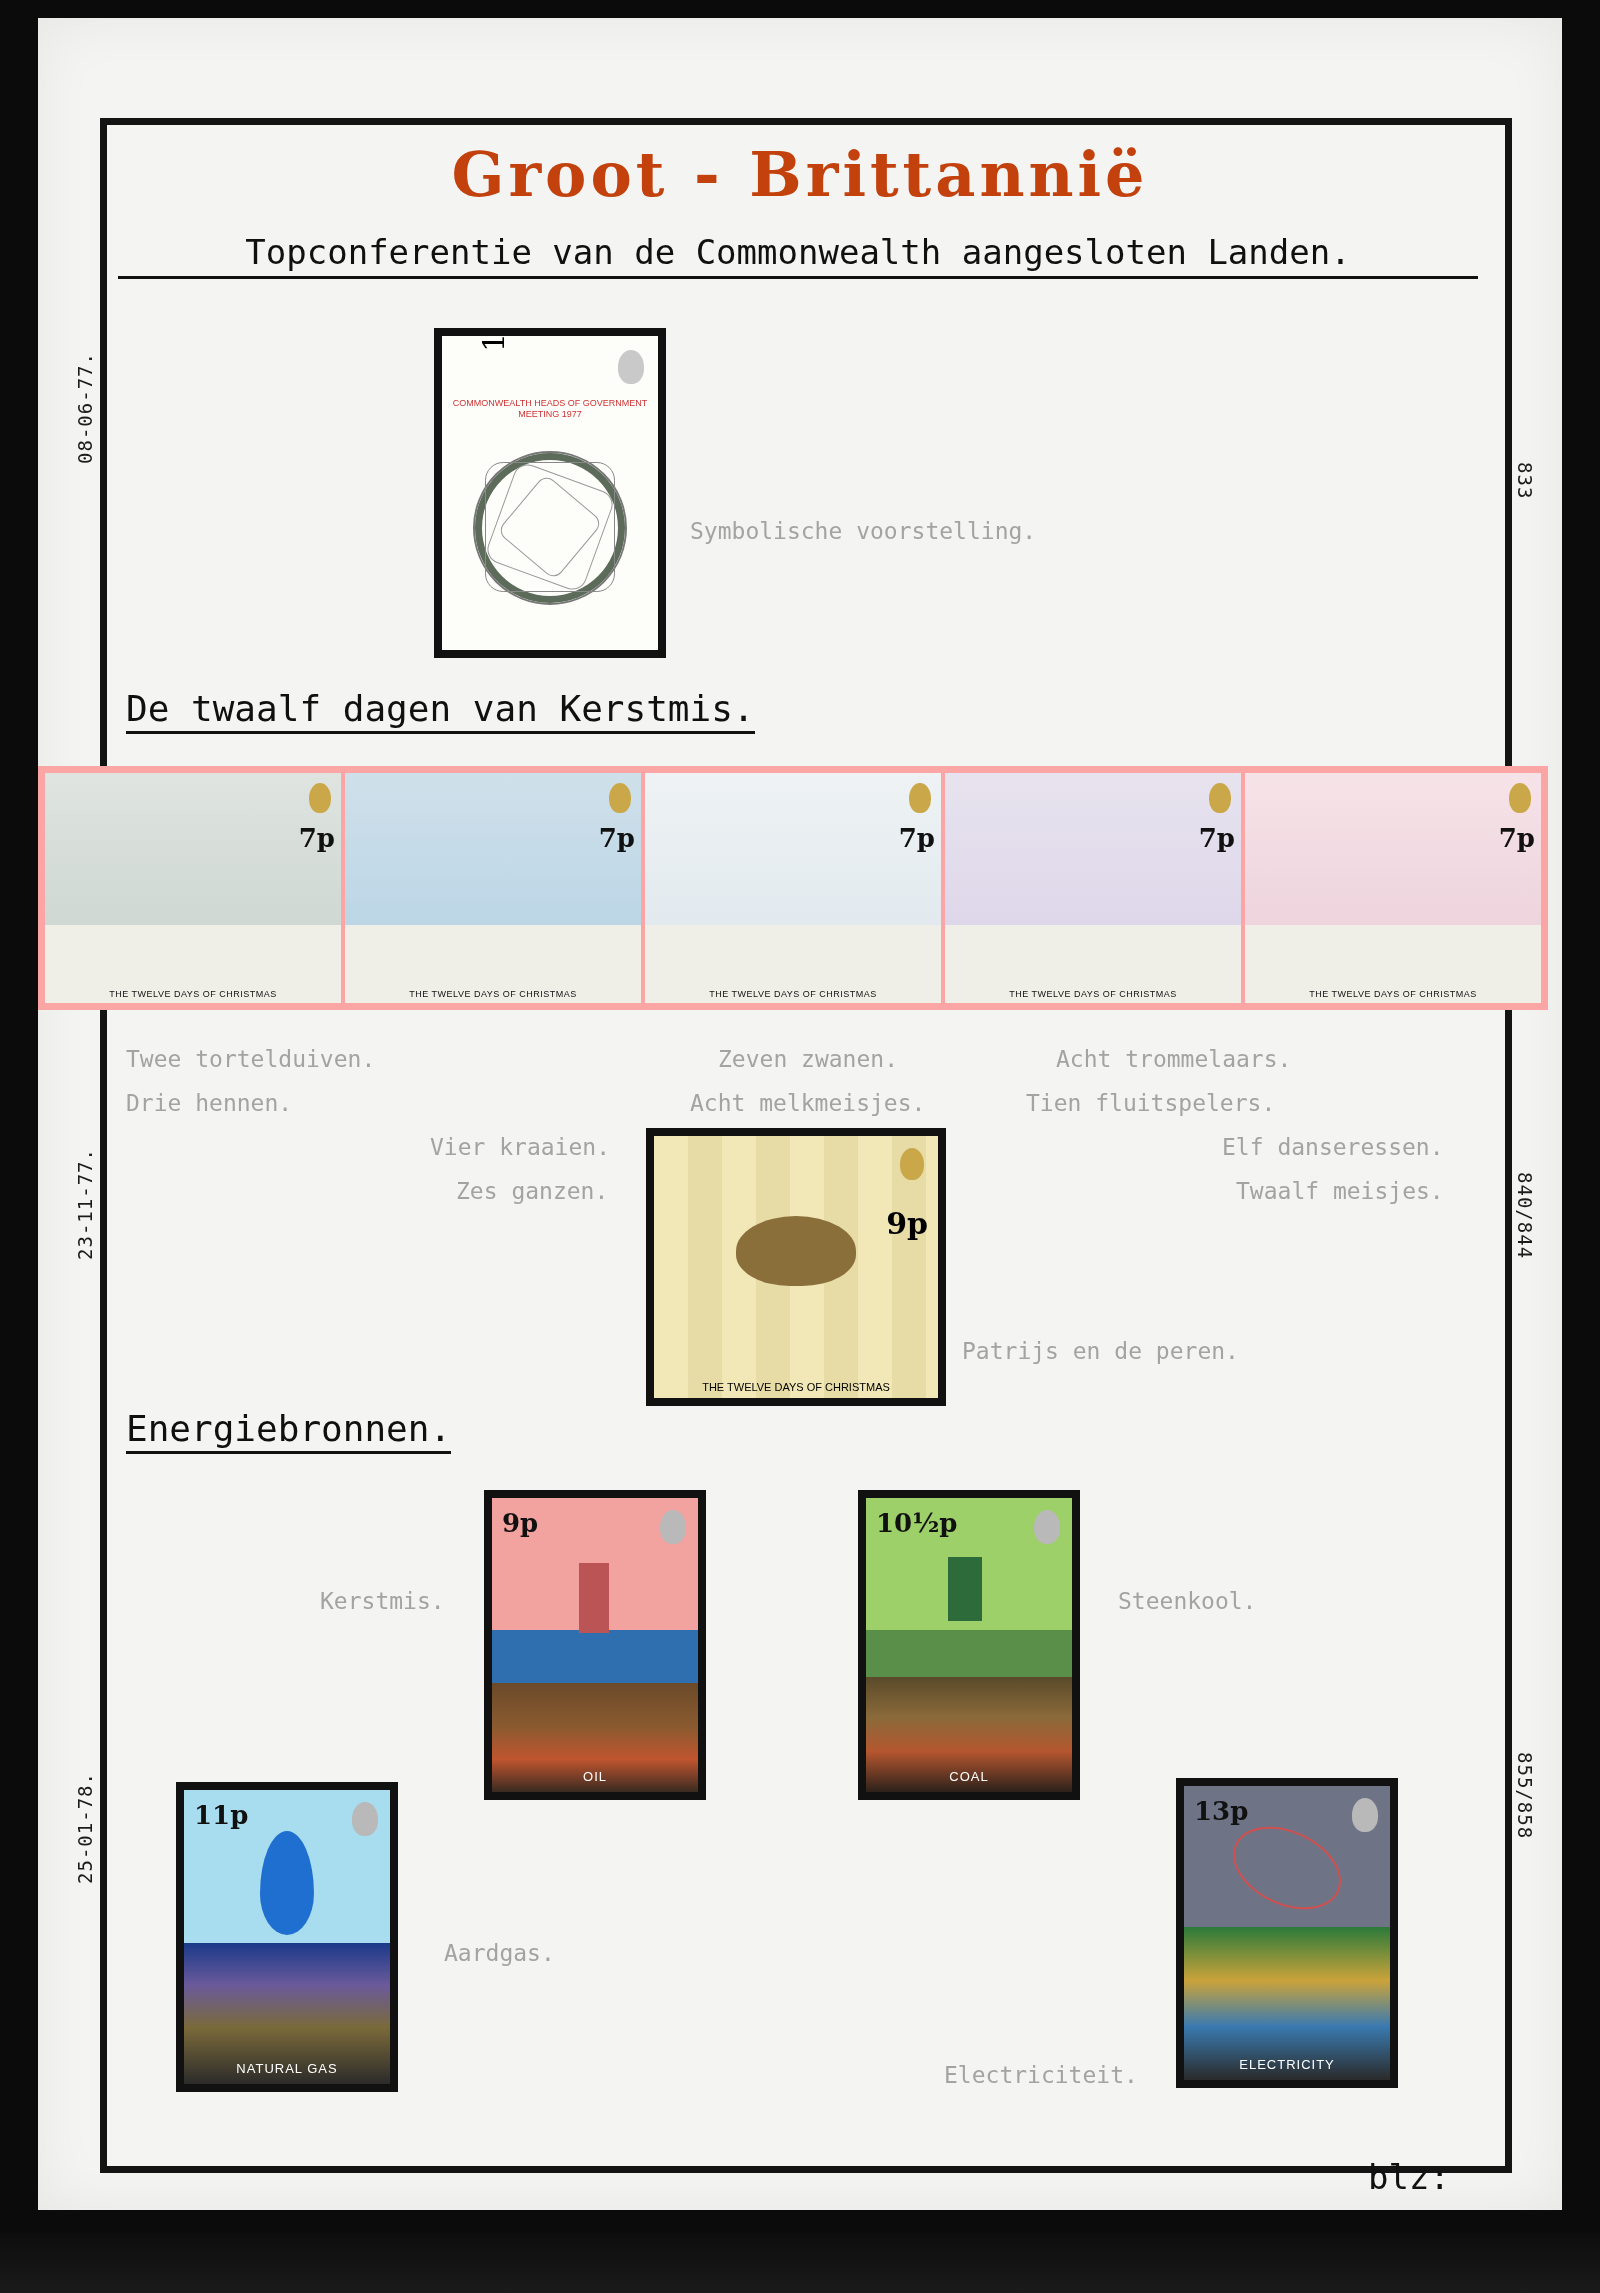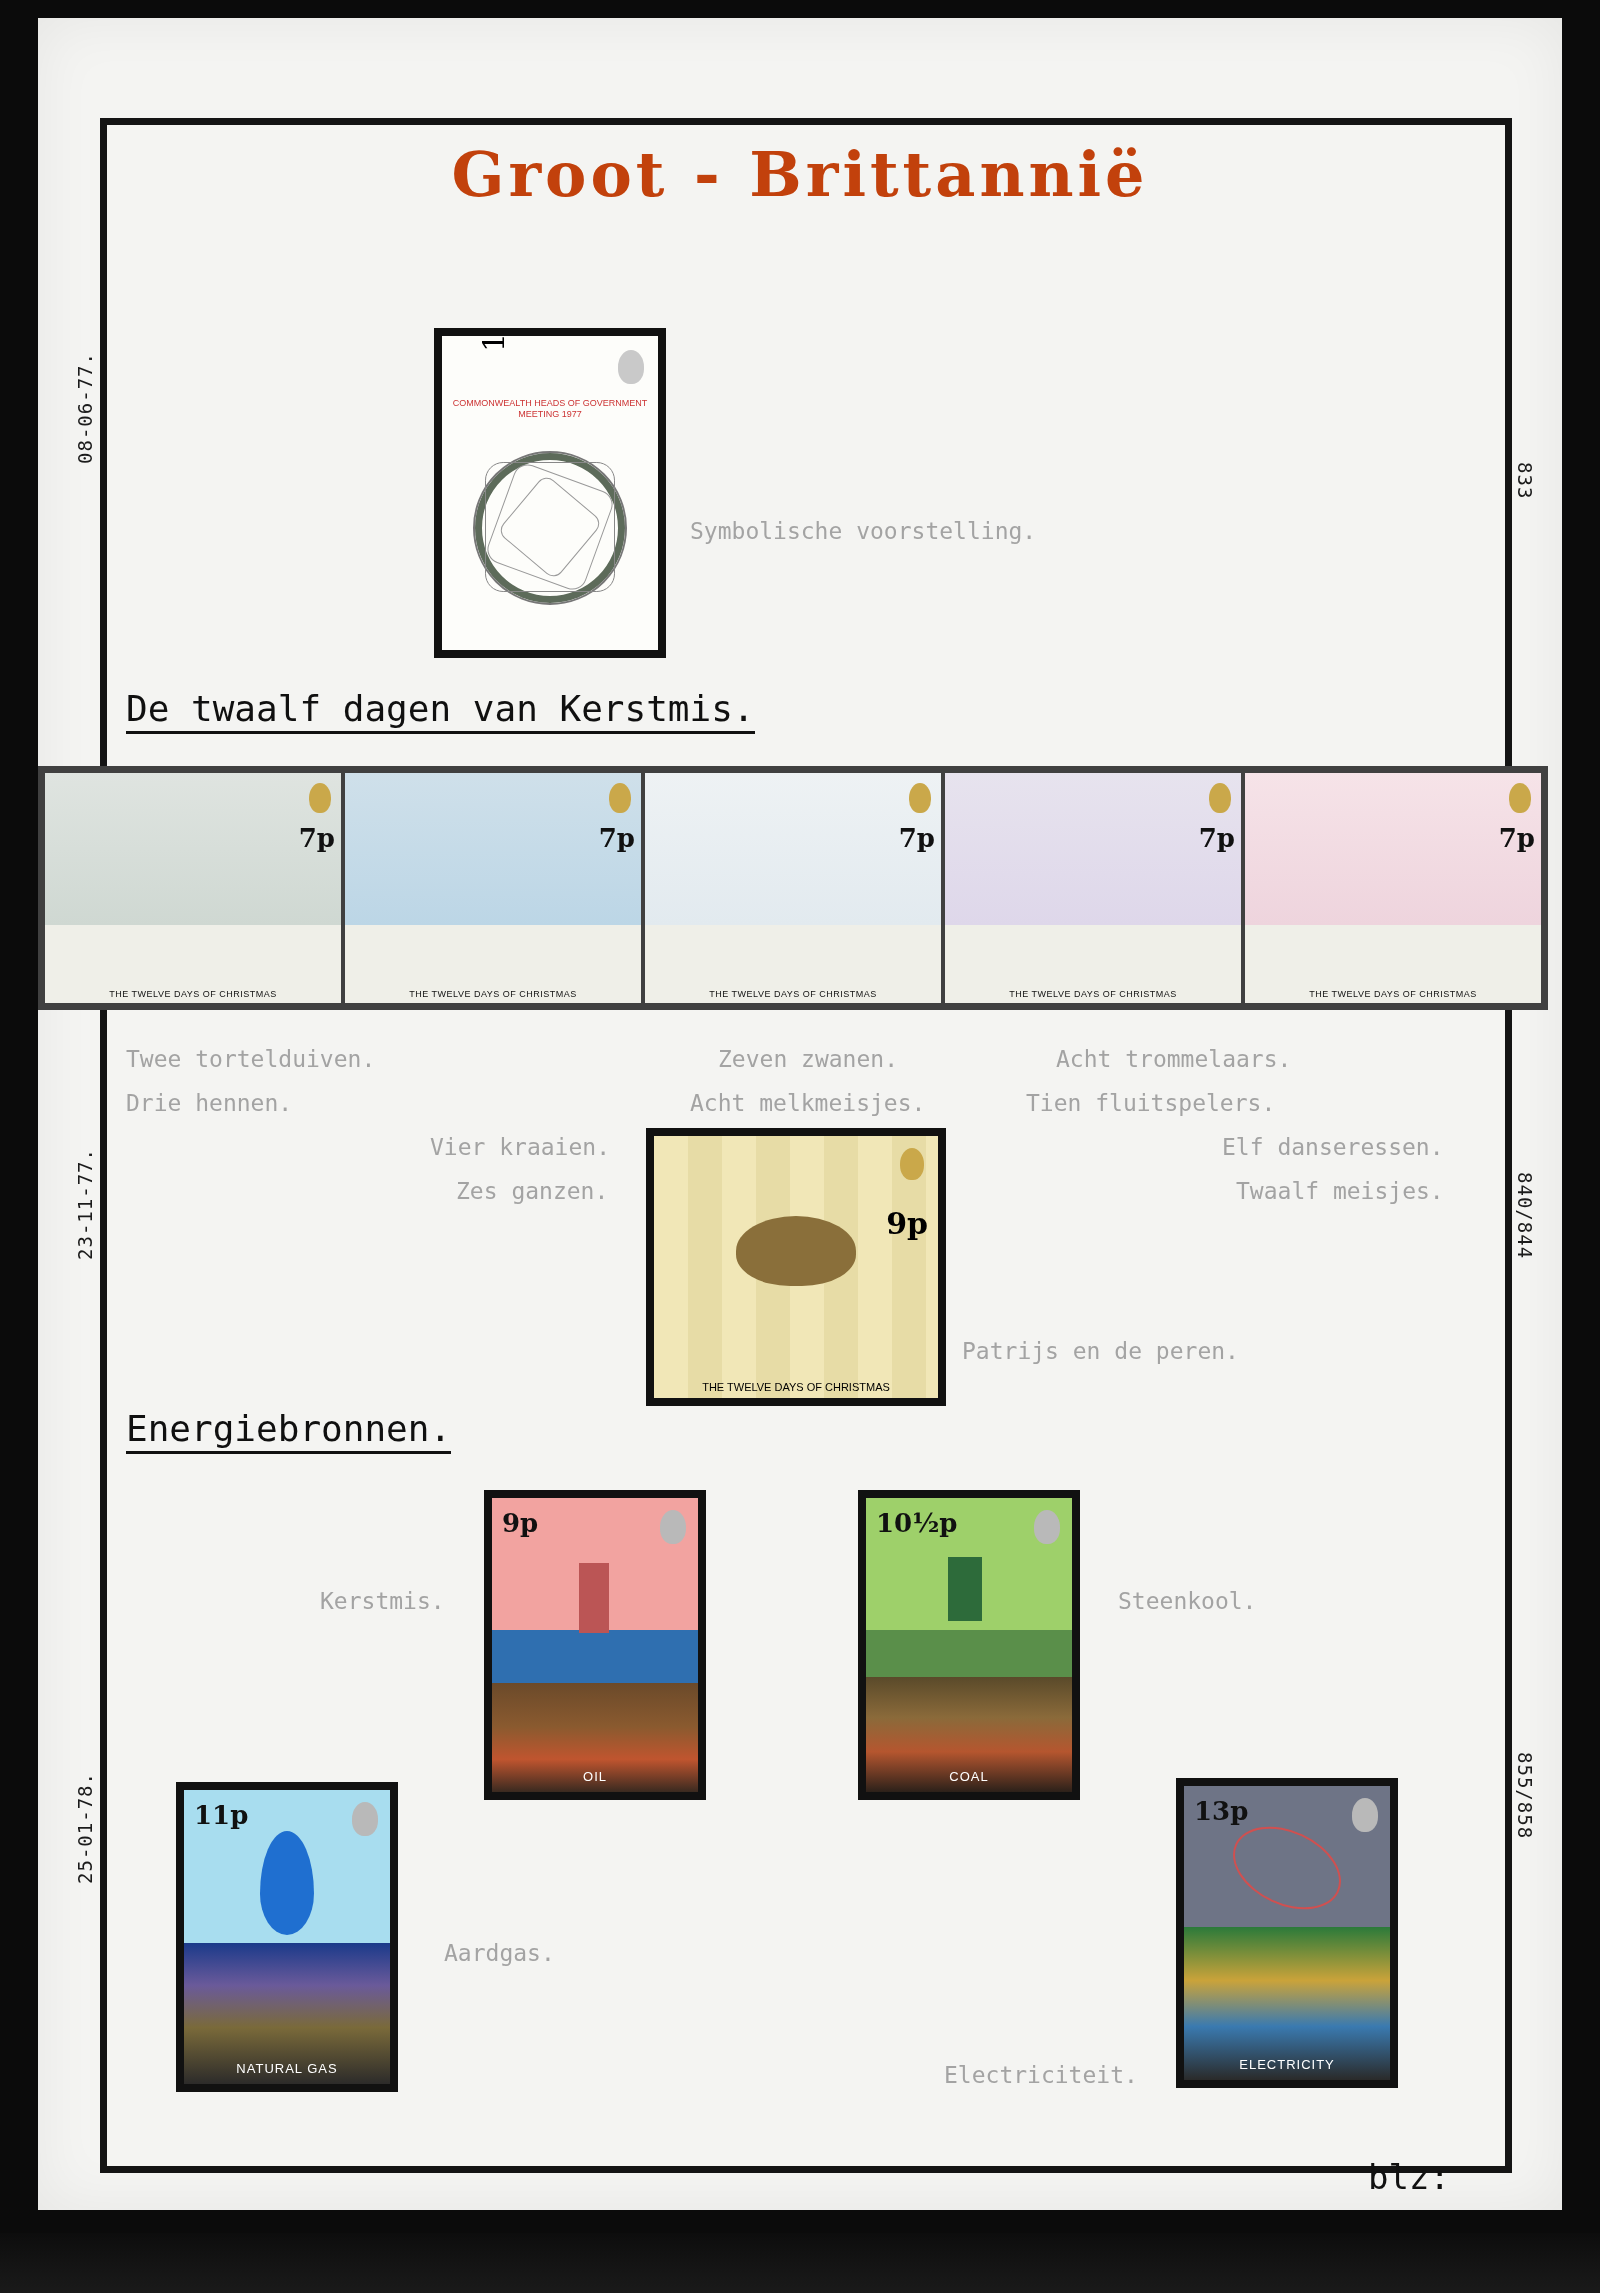--- a/index.html
+++ b/index.html
@@ -36,21 +36,21 @@
   .cw .val{position:absolute;left:10px;top:8px;font-family:"DejaVu Serif",serif;font-size:30px;transform:rotate(-90deg);transform-origin:left top;left:34px;top:16px;}
   .cw .qh{position:absolute;right:14px;top:14px;width:26px;height:34px;background:#c9c9c9;border-radius:50% 50% 45% 45%;}
   .cw .redtxt{position:absolute;left:0;right:0;top:62px;text-align:center;color:#c33;font-size:9px;line-height:11px;font-family:"Liberation Sans",sans-serif;}
   .cw .ring{position:absolute;left:50%;top:115px;transform:translateX(-50%);width:150px;height:150px;border-radius:50%;
      box-shadow:0 0 0 7px #5d6b5a inset;border:2px solid #777;}
   .cw .web{position:absolute;left:50%;top:126px;transform:translateX(-50%);width:128px;height:128px;border:1px solid #888;border-radius:14%;}
   .cw .web:before,.cw .web:after{content:"";position:absolute;inset:12px;border:1px solid #999;border-radius:14%;transform:rotate(20deg);}
   .cw .web:after{inset:26px;transform:rotate(40deg);}
 
   
-  .strip{position:absolute;left:38px;top:766px;width:1510px;height:244px;background:#404040;padding:7px;box-sizing:border-box;display:flex;}
+  .strip{position:absolute;left:38px;top:766px;width:1510px;height:244px;background:#fca5a5;padding:7px;box-sizing:border-box;display:flex;}
   .xd{flex:1;margin-right:4px;background:#efefe8;position:relative;overflow:hidden;}
   .xd:last-child{margin-right:0;}
   .xd .top{position:absolute;left:0;right:0;top:0;height:66%;}
   .xd .val{position:absolute;right:6px;top:50px;font-family:"DejaVu Serif",serif;font-size:26px;font-weight:700;color:#111;}
   .xd .q{position:absolute;right:10px;top:10px;width:22px;height:30px;background:#caa84a;border-radius:50% 50% 45% 45%;}
   .xd .foot{position:absolute;left:0;right:0;bottom:0;height:18px;background:#efefe8;text-align:center;font-size:9px;letter-spacing:.5px;font-family:"Liberation Sans",sans-serif;color:#111;line-height:18px;}
 
   
   .pt{background:#f7f2df;}
   .pt .val{position:absolute;right:10px;top:70px;font-family:"DejaVu Serif",serif;font-size:30px;font-weight:700;}
@@ -74,20 +74,21 @@
 
   <div class="vdate" style="left:74px;top:352px;">08-06-77.</div>
   <div class="vdate" style="left:74px;top:1148px;">23-11-77.</div>
   <div class="vdate" style="left:74px;top:1772px;">25-01-78.</div>
 
   <div class="vright" style="right:64px;top:462px;">833</div>
   <div class="vright" style="right:64px;top:1172px;">840/844</div>
   <div class="vright" style="right:64px;top:1752px;">855/858</div>
 
   <div class="title">Groot - Brittannië</div>
+  <div class="subtitle">Topconferentie van de Commonwealth aangesloten Landen.</div>
 
   <div class="stamp" style="left:434px;top:328px;width:232px;height:330px;">
     <div class="inner cw">
       <div class="val">13p</div>
       <div class="qh"></div>
       <div class="redtxt">COMMONWEALTH HEADS OF GOVERNMENT MEETING 1977</div>
       <div class="ring"></div>
       <div class="web"></div>
     </div>
   </div>

